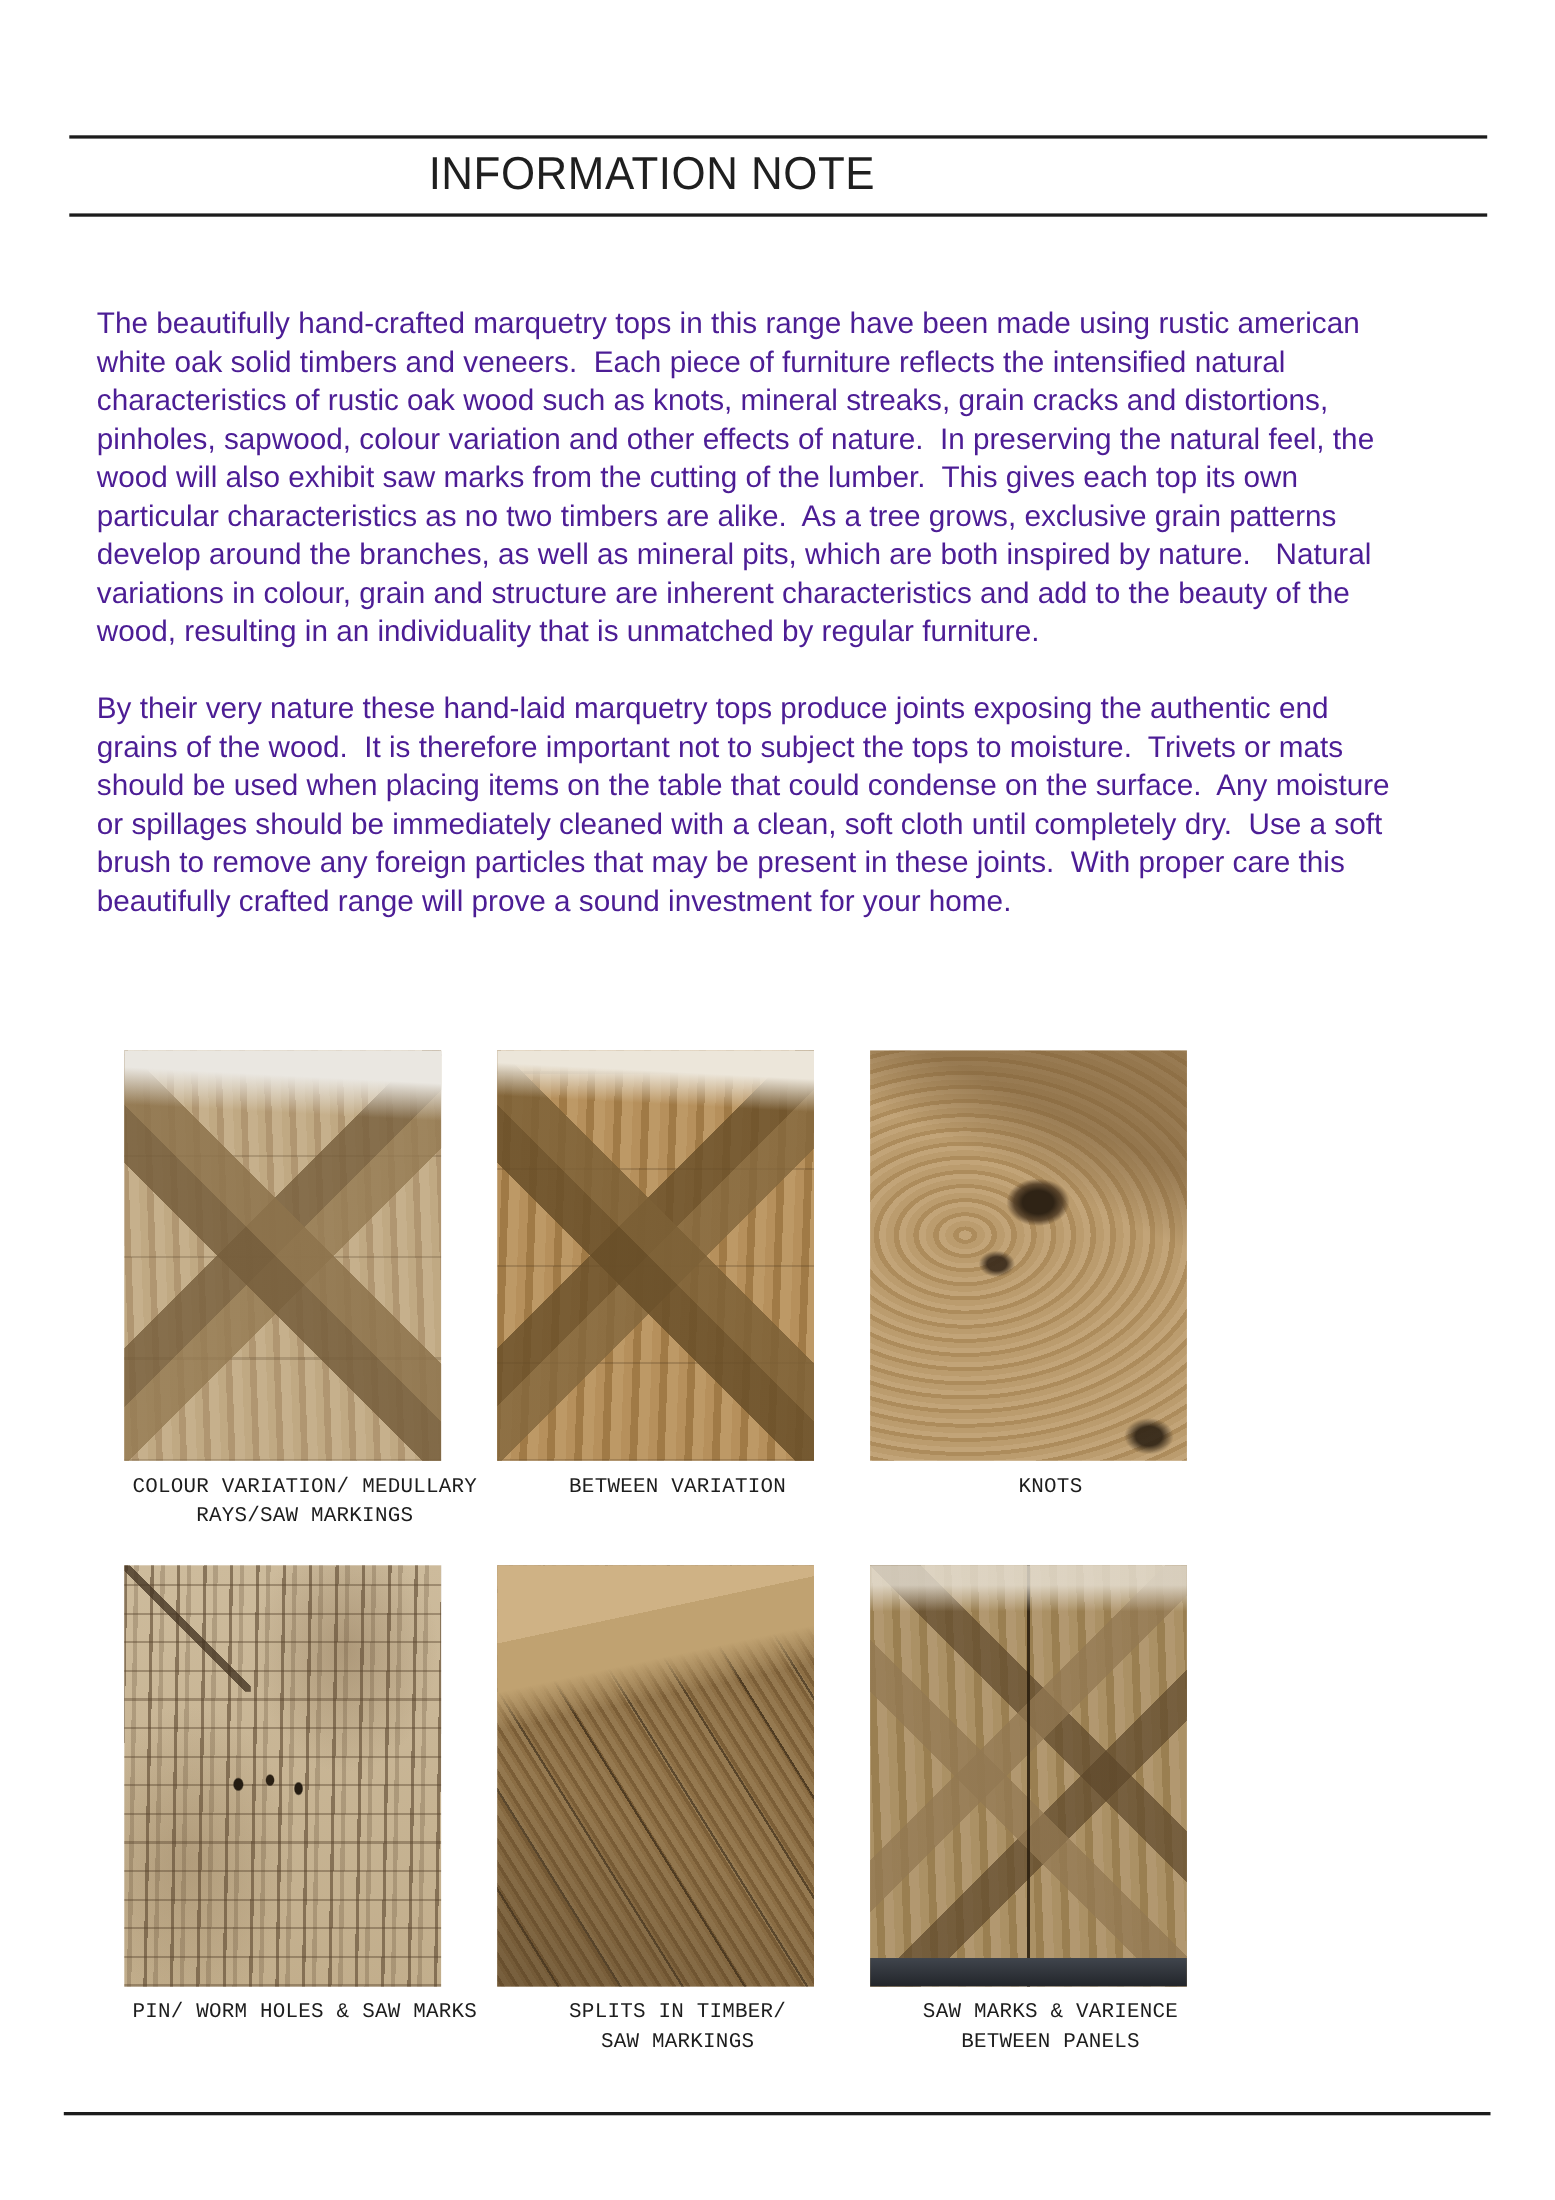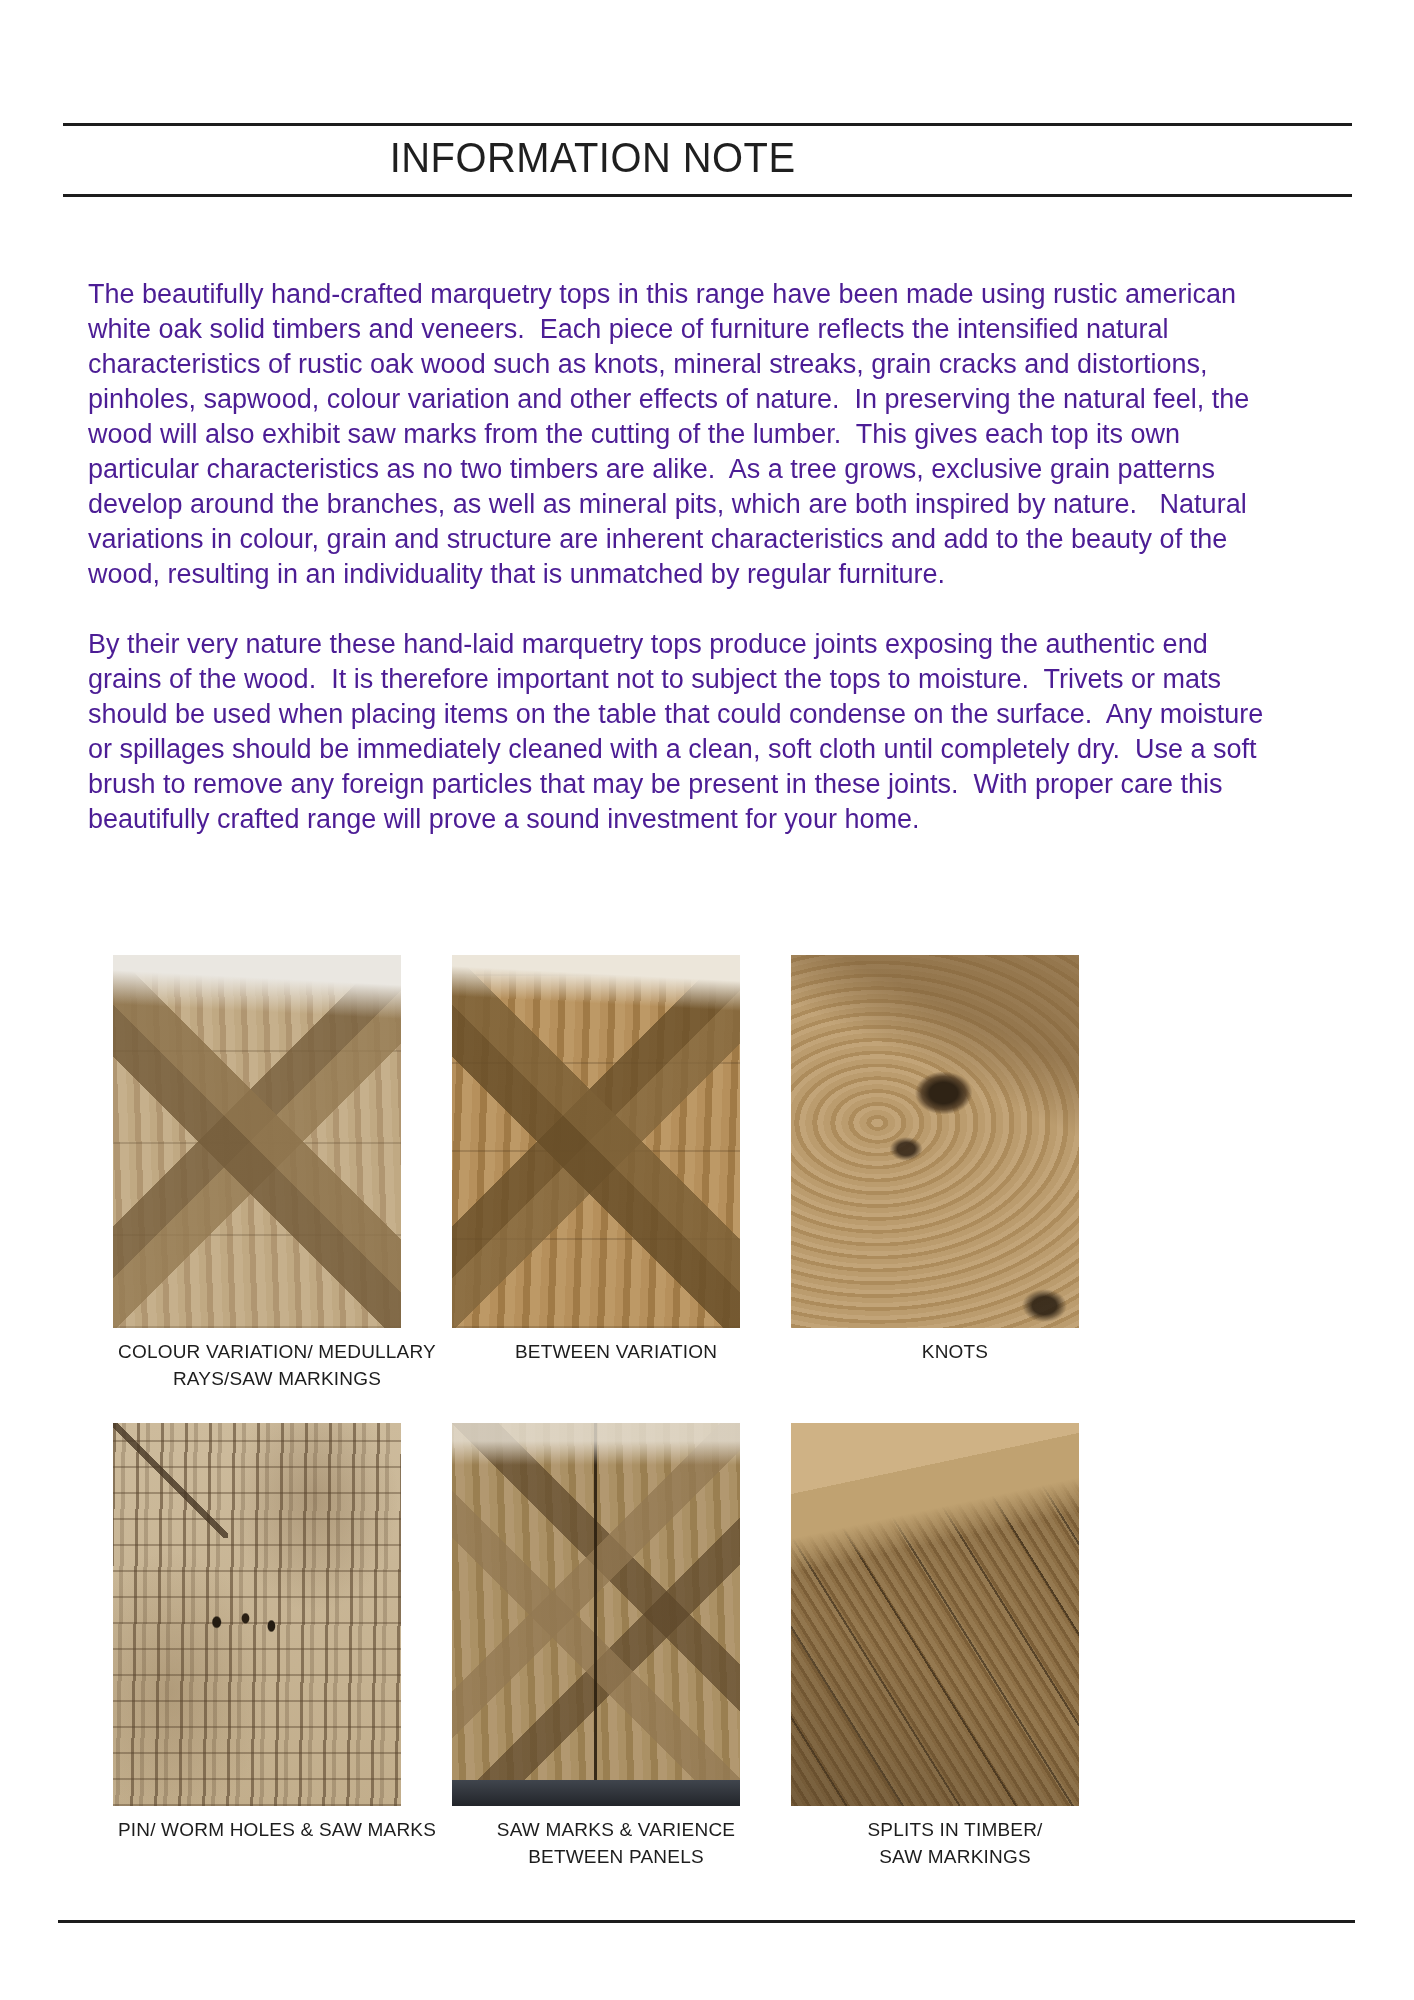--- a/index.html
+++ b/index.html
@@ -28,21 +28,21 @@
   .body-text {
     position:absolute; left:88px; top:277px; width:1185px;
     font-size:27px; line-height:35px; color:#4c1d95;
   }
   .body-text p { margin:0; white-space:pre-wrap; }
   .body-text p + p { margin-top:35px; }
 
   .gallery-row { position:absolute; display:flex; gap:11px; left:113px; }
   .gallery-row-1 { top:955px; }
   .gallery-row-2 { top:1423px; }
-  figure { margin:0; width:328px; }
+  figure { margin:0; width:328px;font-family:Liberation Mono, monospace; }
   .photo { position:relative; width:288px; overflow:hidden; }
   .gallery-row-1 .photo { height:373px; }
   .gallery-row-2 .photo { height:383px; }
   figcaption {
     margin-top:10px;
     text-align:center;
     font-size:19px; line-height:27px;
     letter-spacing:0.2px;
     color:#1d1d1d;
     white-space:pre-line;
@@ -155,26 +155,26 @@
       <figcaption>KNOTS</figcaption>
     </figure>
   </div>
 
   <div class="gallery-row gallery-row-2">
     <figure>
       <div class="photo photo-5"></div>
       <figcaption>PIN/ WORM HOLES &amp; SAW MARKS</figcaption>
     </figure>
     <figure>
+      <div class="photo photo-7"></div>
+      <figcaption>SPLITS IN TIMBER/
+SAW MARKINGS</figcaption>
+    </figure>
+    <figure>
       <div class="photo photo-6"></div>
       <figcaption>SAW MARKS &amp; VARIENCE
 BETWEEN PANELS</figcaption>
-    </figure>
-    <figure>
-      <div class="photo photo-7"></div>
-      <figcaption>SPLITS IN TIMBER/
-SAW MARKINGS</figcaption>
     </figure>
   </div>
 
   <div class="rule rule-bottom"></div>
 
 </div>
 
 </body></html>

